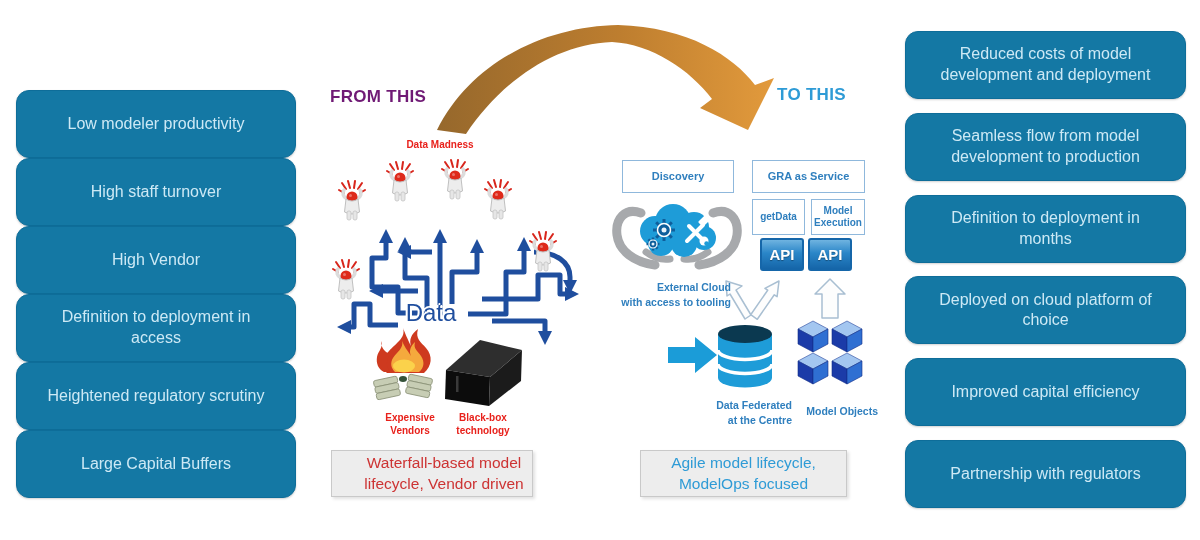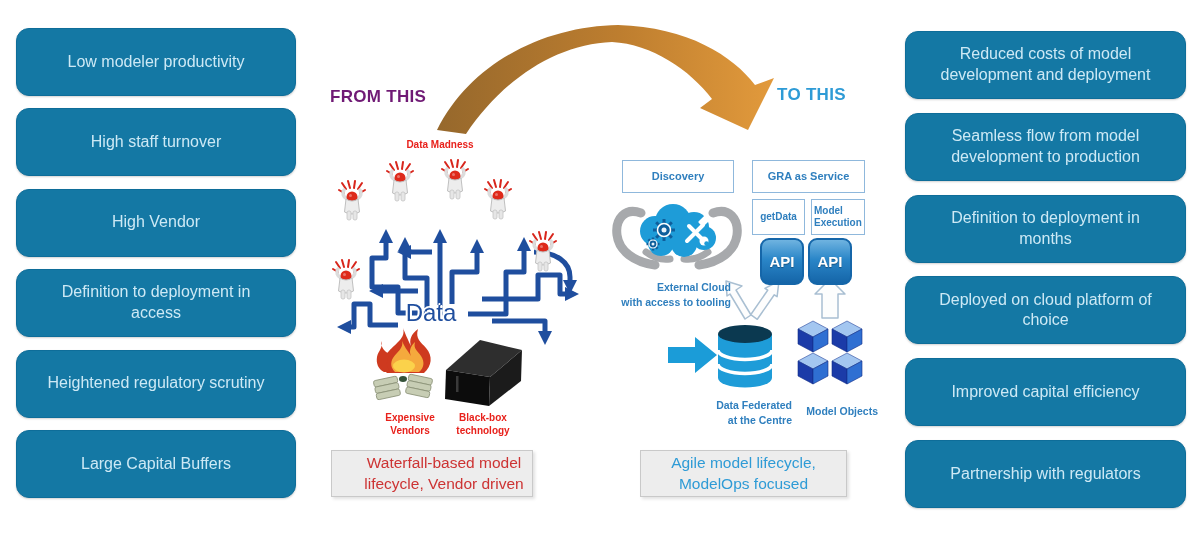--- a/index.html
+++ b/index.html
@@ -4,21 +4,21 @@
 <style>
   html,body { margin:0; padding:0; background:#ffffff; }
   .canvas {
     position:relative; width:1200px; height:540px; background:#ffffff;
     font-family:"Liberation Sans", sans-serif; overflow:hidden;
   }
   .abs { position:absolute; }
 
   
   .col { position:absolute; display:flex; flex-direction:column; justify-content:space-between; }
-  .col-left  { left:16px;  top:28px; width:280px; height:470px; }
+  .col-left  { left:16px;  top:28px; width:280px; height:470px;justify-content:flex-end; }
   .col-right { left:905px; top:31px; width:281px; height:477px; }
   .bluebox {
     height:68px; background:#1478A4; border:1px solid #0E6D99; border-radius:13px;
     color:#CDE9F5; display:flex; align-items:center; justify-content:center; text-align:center;
     font-size:16px; line-height:1.3; padding:4px 20px; box-sizing:border-box;
     box-shadow:0 1px 2px rgba(0,0,0,.18);
   }
 
   
   .from-heading { left:330px; top:87px; color:#701a75; font-size:17px; font-weight:bold; letter-spacing:.3px; }
@@ -44,31 +44,31 @@
     display:flex; flex-direction:column; align-items:center; justify-content:center;
     font-size:15.5px; line-height:1.35; box-sizing:border-box;
   }
   .caption span { display:block; }
   .caption-from { left:331px; width:202px; color:#CD3333;padding-left:24px; }
   .caption-to   { left:640px; width:207px; color:#2E9BD6; }
 
   
   .wbox {
     position:absolute; background:#fff; border:1px solid #8FB8DC; color:#2F7FBE; font-weight:bold;
-    display:flex; align-items:center; justify-content:center; 
+    display:flex; align-items:center; justify-content:center; text-align:center;
     font-size:11px; line-height:1.25; box-sizing:border-box; padding:0 2px;
   }
   .box-discovery { left:622px; top:160px; width:112px; height:33px; }
   .box-gra       { left:752px; top:160px; width:113px; height:33px; }
   .box-getdata   { left:752px; top:199px; width:53px;  height:36px; font-size:10px; }
   .box-modelexec { left:811px; top:199px; width:54px;  height:36px; font-size:10px; }
 
   
   .api {
-    position:absolute; width:44px; height:47px; border-radius:9px;
+    position:absolute; width:44px; height:33px; border-radius:3px;
     background:linear-gradient(180deg,#6FB3E0 0%,#2A86C8 45%,#1565A8 100%);
     border:2px solid #1566A9; color:#fff; font-weight:bold; font-size:15px;
     display:flex; align-items:center; justify-content:center; box-sizing:border-box;
     text-shadow:0 1px 1px rgba(0,0,0,.35);
   }
   .api-1 { left:760px; top:238px; }
   .api-2 { left:808px; top:238px; }
 
   
   .small-blue { position:absolute; color:#2F7FBE; font-weight:bold; font-size:10.5px; text-align:right; line-height:1.45; }

